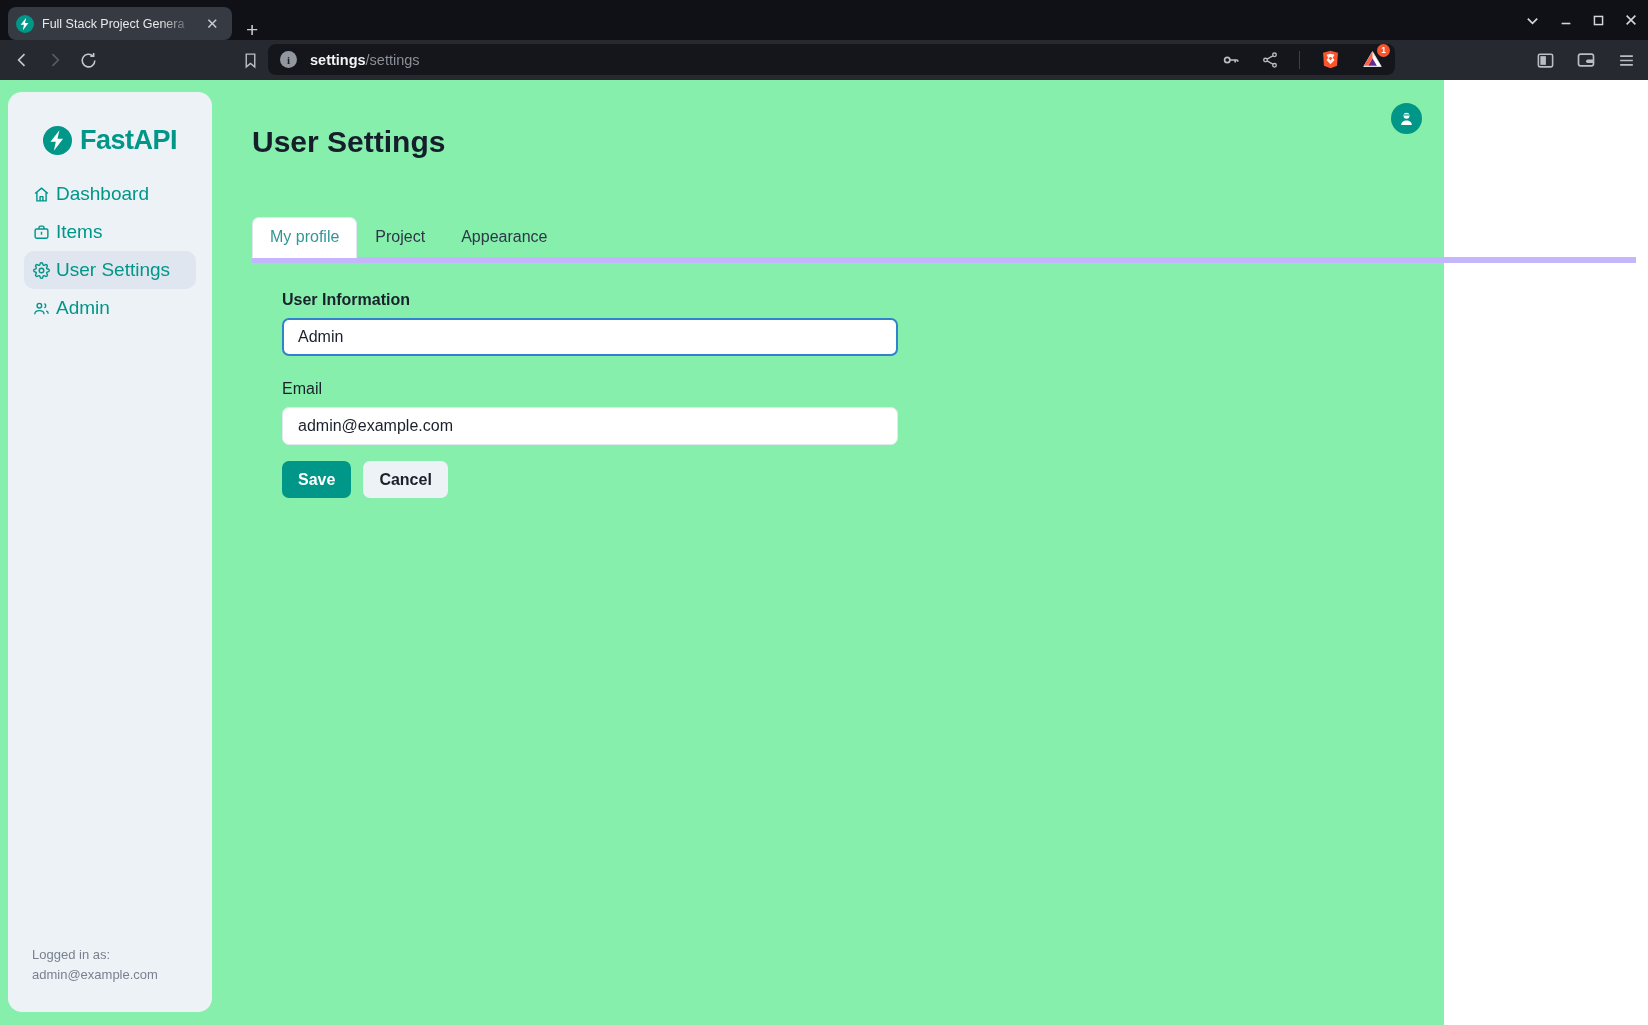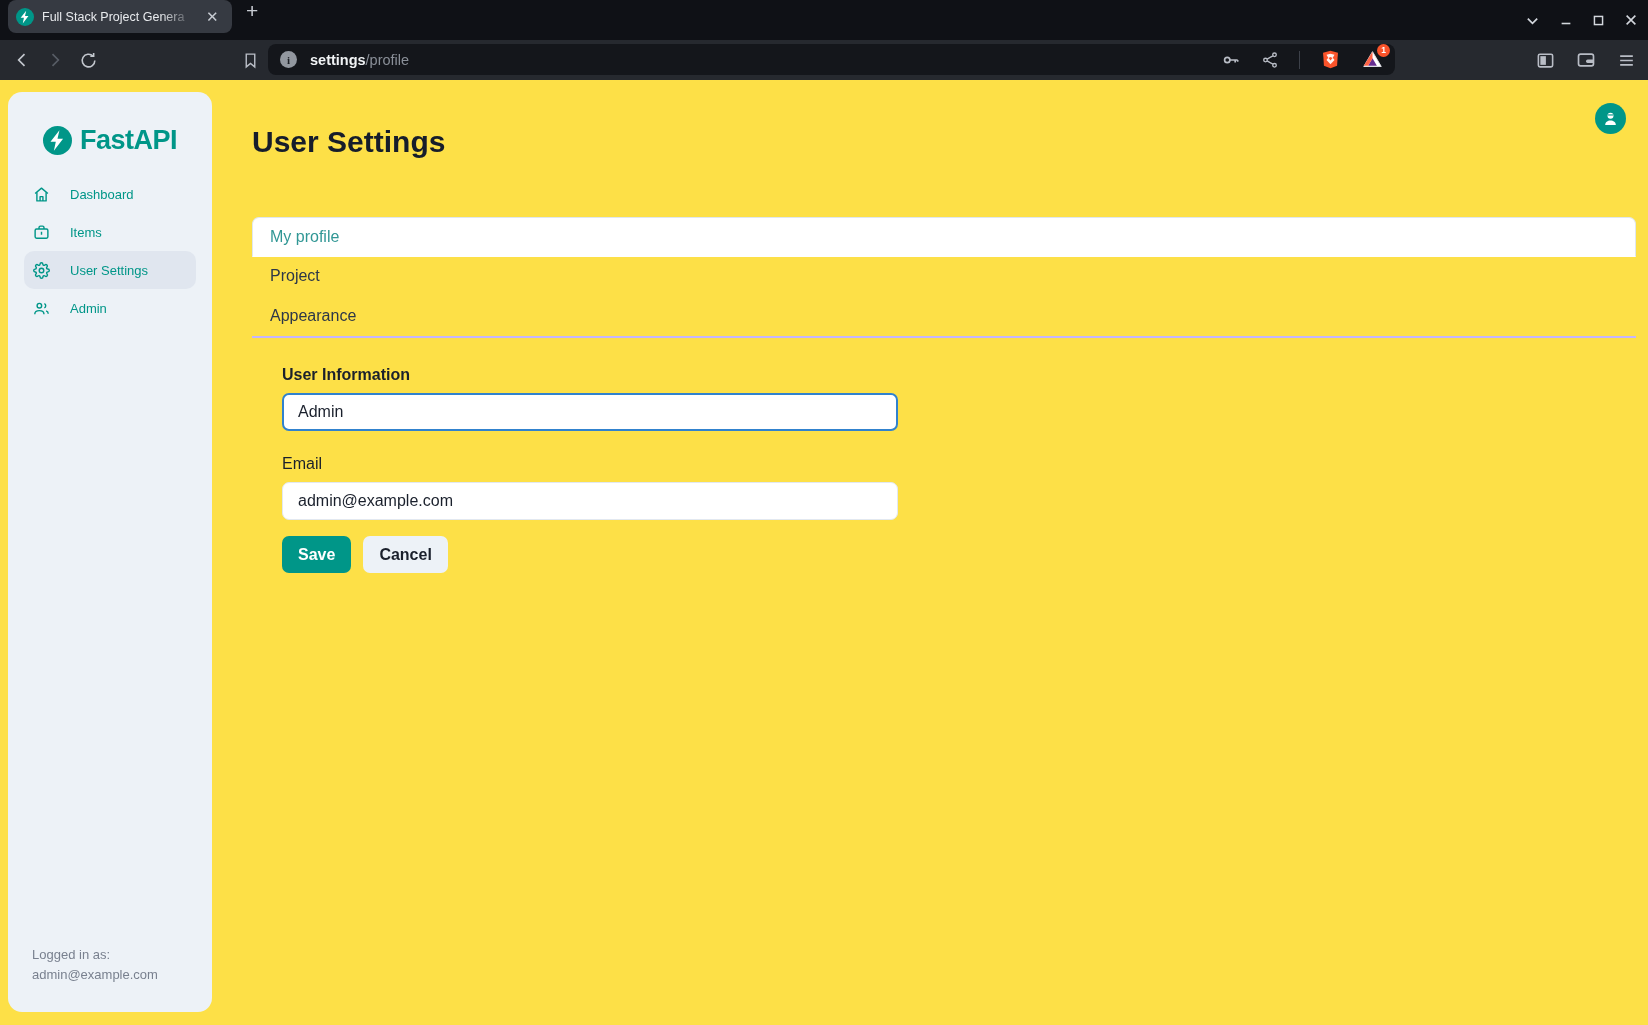--- a/index.html
+++ b/index.html
@@ -1,20 +1,20 @@
 <!DOCTYPE html>
 <html><head>
 <meta charset="utf-8">
 <style>
   * { margin:0; padding:0; box-sizing:border-box; }
   html,body { width:1648px; height:1025px; overflow:hidden; }
   body { font-family:"Liberation Sans", sans-serif; background:#fff; }
 
   
-  .titlebar { height:40px; background:#0f1116; display:flex; align-items:flex-start; position:relative; }
+  .titlebar { height:40px; background:#0f1116; display:flex; align-items:flex-end; position:relative; }
   .btab { margin-left:8px; width:224px; height:33px; background:#363a42; border-radius:8px;
           display:flex; align-items:center; padding:0 8px; gap:8px; }
   .favicon { width:18px; height:18px; flex:0 0 auto; }
   .btab-title { color:#e8eaed; font-size:12.5px; white-space:nowrap; overflow:hidden; width:152px;
           -webkit-mask-image:linear-gradient(90deg,#000 78%,transparent); mask-image:linear-gradient(90deg,#000 78%,transparent); }
   .btab-close { color:#c7cbd2; font-size:15px; line-height:1; padding:2px 4px; border-radius:4px; cursor:default; }
   .newtab { color:#c7cbd2; font-size:21px; font-weight:400; margin-left:14px; line-height:1; }
   .wincontrols { position:absolute; right:10px; top:0; height:40px; display:flex; align-items:center; gap:19px; color:#d3d7dd; }
   .wincontrols svg { display:block; }
 
@@ -32,40 +32,40 @@
   .url-path { color:#8a8f98; }
   .urlbar-right { margin-left:auto; display:flex; align-items:center; gap:20px; }
   .urlbar-right .vdiv { width:1px; height:18px; background:#3c4049; }
   .pill-icon { color:#b9bdc6; display:flex; }
   .rewards-wrap { position:relative; width:22px; height:22px; display:flex; align-items:center; justify-content:center; }
   .rewards-badge { position:absolute; top:-5px; right:-7px; background:#fb542b; color:#fff; font-size:8.5px; font-weight:700;
             min-width:13px; height:13px; border-radius:7px; display:flex; align-items:center; justify-content:center; padding:0 2px; }
   .toolbar-right { position:absolute; right:12px; display:flex; align-items:center; gap:21px; color:#b9bdc6; }
 
   
-  .page { position:relative; width:1648px; height:945px; background:#fde047; }
+  .page { position:relative; width:1444px; height:945px; background:#86efac; }
 
   .sidebar { position:absolute; left:8px; top:12px; width:204px; height:920px; background:#edf2f7;
              border-radius:14px; display:flex; flex-direction:column; }
   .logo-row { margin-top:33px; display:flex; align-items:center; justify-content:center; gap:8px; }
   .logo-circle { width:29px; height:29px; }
   .logo-text { color:#009688; font-size:27px; font-weight:700; letter-spacing:-0.5px; }
   .nav { margin-top:19px; padding:0 16px; display:flex; flex-direction:column; }
-  .nav-item { height:38px; display:flex; align-items:center; gap:20px; padding:0 9px; border-radius:10px;
-              color:#009688; font-size:13px; cursor:default; }
+  .nav-item { height:38px; display:flex; align-items:center; gap:6px; padding:0 9px; border-radius:10px;
+              color:#009688; font-size:19px; cursor:default; }
   .nav-item.active { background:#e0e6ef; }
   .nav-item svg { flex:0 0 auto; }
   .side-footer { margin-top:auto; padding:0 24px 28px; color:#79818f; font-size:13px; line-height:1.5; }
 
   .avatar-btn { position:absolute; top:23px; right:22px; width:31px; height:31px; border-radius:50%;
                 background:#009688; display:flex; align-items:center; justify-content:center; }
 
   .main { position:absolute; left:252px; top:0; width:1384px; }
   .page-title { margin-top:44px; font-size:30px; line-height:36px; font-weight:700; color:#161d2b; }
-  .tabs { margin-top:57px; display:flex; border-bottom:2px solid #c4b5fd;flex-direction:column; }
+  .tabs { margin-top:57px; display:flex; border-bottom:6px solid #c4b5fd; }
   .tab { padding:9px 17px; font-size:16px; line-height:20px; color:#2d3748; cursor:default; border:1px solid transparent; }
   .tab.active { color:#319795; background:#fff; border:1px solid #e0e7ee; border-bottom:1px solid #fff;
                 border-top-left-radius:7px; border-top-right-radius:7px; margin-bottom:-1px; }
   .form { margin-left:30px; margin-top:28px; width:616px; }
   .section-title { font-size:16px; font-weight:700; color:#1a202c; }
   .field-label { display:block; margin-top:24px; font-size:16px; color:#1a202c; }
   .text-input { display:block; margin-top:9px; width:616px; height:38px; border-radius:7px; font-size:16px;
                 padding:0 15px; color:#1a202c; border:1px solid #e2e8f0; outline:none;
                 font-family:"Liberation Sans",sans-serif; background:#fff; }
   .text-input.focused { border:2px solid #3182ce; padding:0 14px; }
@@ -126,21 +126,21 @@
 
   <div class="bookmark-btn">
     <svg width="17" height="17" viewBox="0 0 24 24" fill="none" stroke="currentColor" stroke-width="2">
         <path d="M6 3h12v18l-6-5-6 5z"></path>
       </svg>
   </div>
 
   <div class="urlbar">
     <div class="info-badge">i</div>
     <div class="url-text">
-      <span class="url-host">settings</span><span class="url-path">/profile</span>
+      <span class="url-host">settings</span><span class="url-path">/settings</span>
     </div>
     <div class="urlbar-right">
       <div class="pill-icon">
         <svg width="20" height="20" viewBox="0 0 24 24" fill="none" stroke="currentColor" stroke-width="2">
           <circle cx="7.5" cy="12" r="3.2"></circle>
             <path d="M10.7 12h9.3M17 12v3M20 12v2.2"></path>
         </svg>
       </div>
       <div class="pill-icon">
         <svg width="18" height="18" viewBox="0 0 24 24" fill="none" stroke="currentColor" stroke-width="1.8">

